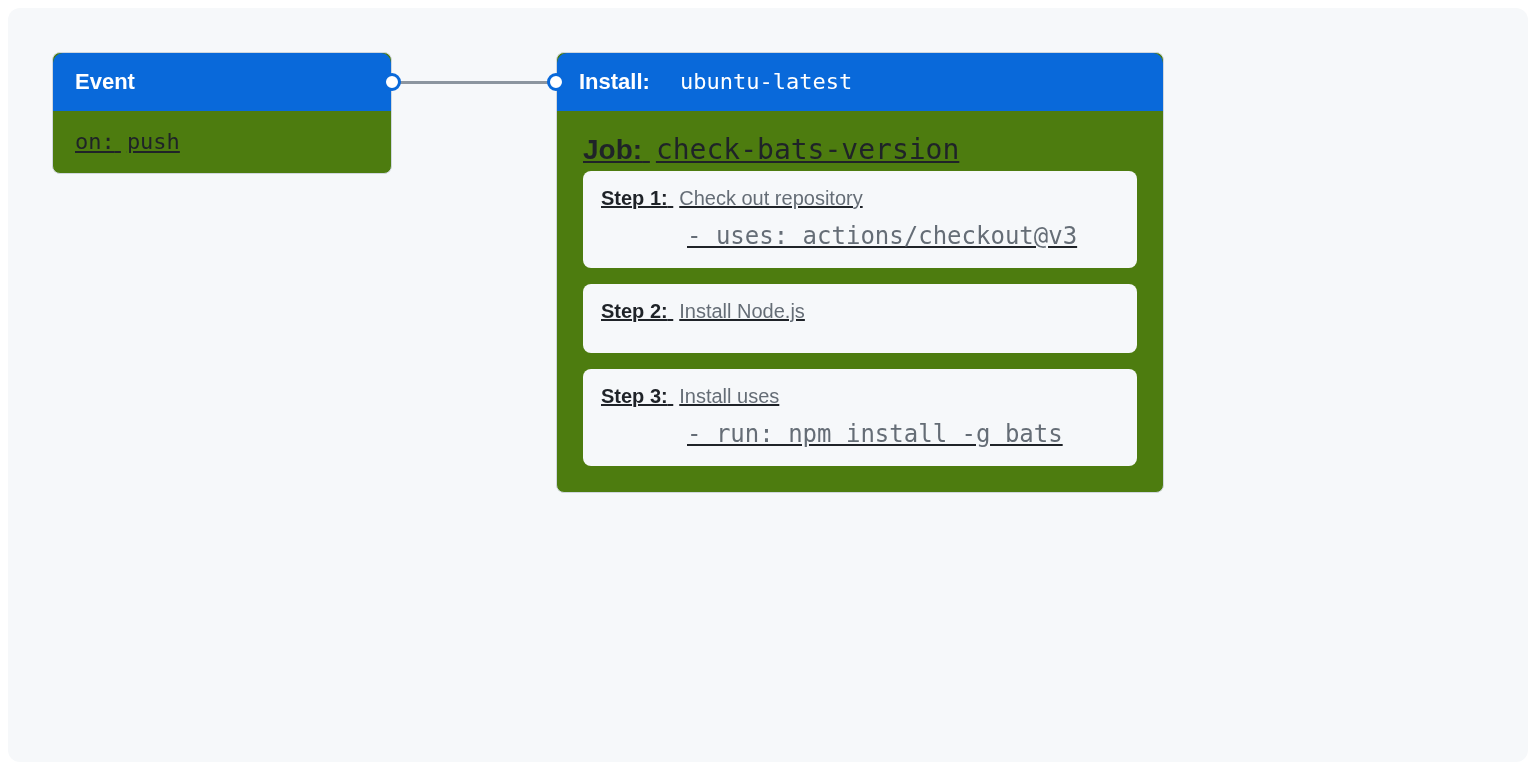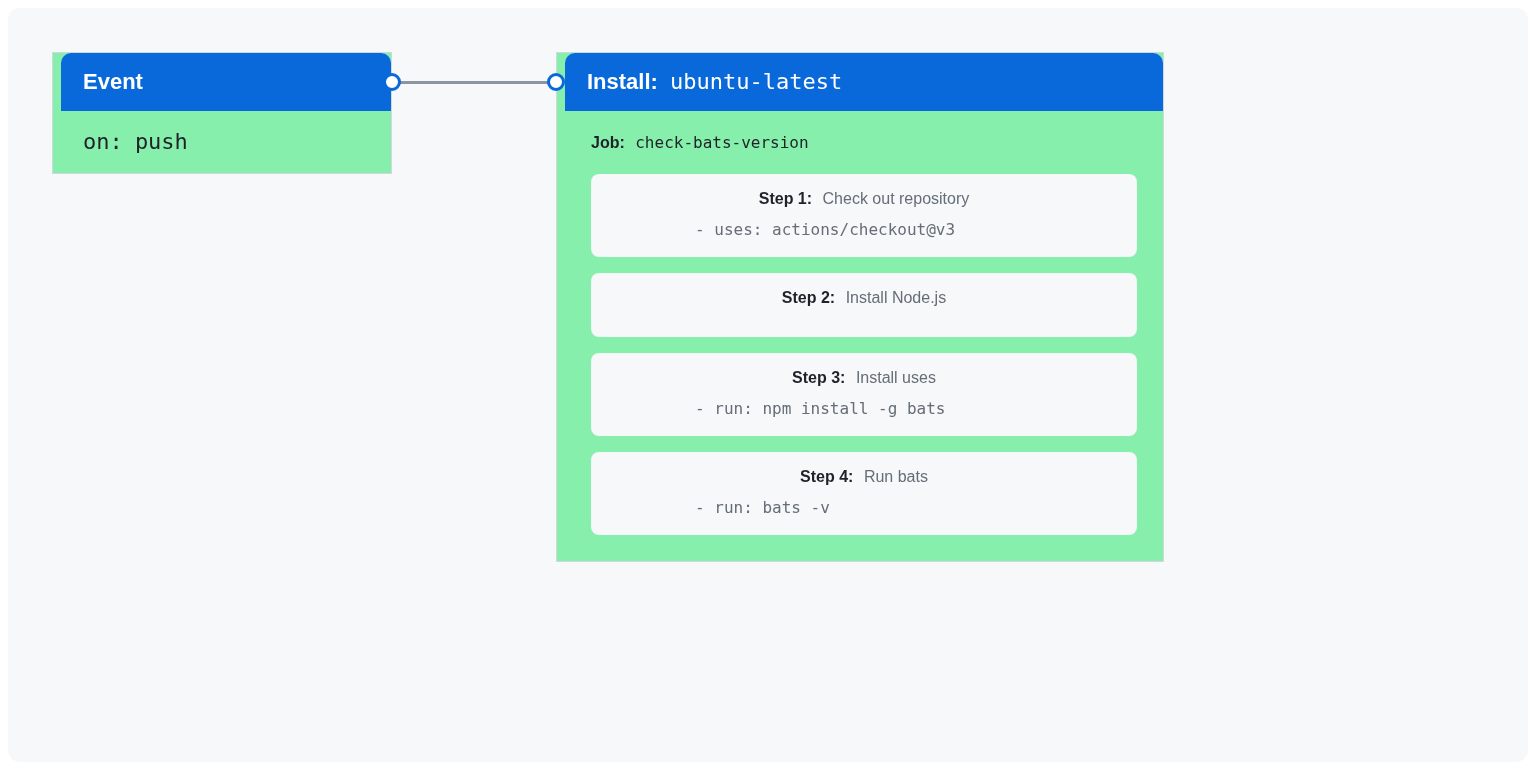--- a/index.html
+++ b/index.html
@@ -14,82 +14,81 @@
     position: absolute;
     left: 8px;
     top: 8px;
     width: 1520px;
     height: 754px;
     background: #f6f8fa;
     border-radius: 12px;
   }
   .card {
     position: absolute;
-    background: #86efac;
+    background: #4d7c0f;
     border: 1px solid #d0d7de;
-    border-radius: 0;
+    border-radius: 8px;
     overflow: visible;
-    padding-left: 8px;
   }
   .card-header {
     background: #0969da;
     color: #ffffff;
     font-weight: 600;
     font-size: 22px;
     padding: 16px 22px;
     border-top-left-radius: 10px;
     border-top-right-radius: 10px;
     position: relative;
   }
   .card-header .mono {
     font-family: ui-monospace, SFMono-Regular, "SF Mono", Menlo, Consolas, monospace;
     font-weight: 400;
   }
   .card-body {
     padding: 18px 22px;
     font-size: 22px;
     color: #1f2328;
+    text-decoration: underline;
   }
   .mono { font-family: ui-monospace, SFMono-Regular, "SF Mono", Menlo, Consolas, monospace; }
   
   #event-card {
     left: 44px;
     top: 44px;
     width: 340px;
   }
   
   #runner-card {
     left: 548px;
     top: 44px;
     width: 608px;
   }
   #runner-card .card-body {
     padding: 22px 26px 26px 26px;
   }
   .job-line {
-    font-size: 16px;
-    margin-bottom: 22px;
+    font-size: 28px;
+    margin-bottom: 5px;
   }
   .job-line .label { font-weight: 700; }
   .steps { display: flex; flex-direction: column; gap: 16px; }
   .step {
     background: #f6f8fa;
     border-radius: 8px;
     padding: 16px 18px 18px 18px;
   }
   .step-title {
-    font-size: 16px;
+    font-size: 20px;
     margin-bottom: 12px;
-    text-align: center;
   }
   .step-title .num { font-weight: 700; color: #1f2328; }
   .step-title .name { color: #656d76; margin-left: 6px; }
   .step-code {
     font-family: ui-monospace, SFMono-Regular, "SF Mono", Menlo, Consolas, monospace;
-    font-size: 16px;
+    font-size: 24px;
     color: #656d76;
     padding-left: 86px;
   }
   
   .connector-line {
     position: absolute;
     top: 73px;
     left: 384px;
     width: 164px;
     height: 3px;
@@ -123,21 +122,21 @@
     </div>
     <div class="card-body">
       <span class="mono">on:</span>
       <span class="mono" style="margin-left:6px;">push</span>
     </div>
   </div>
 
   <div id="runner-card" class="card">
     <div class="card-header">
       <span>Install:</span>
-      <span class="mono" style="margin-left:6px;">ubuntu-latest</span>
+      <span class="mono" style="margin-left:24px;">ubuntu-latest</span>
     </div>
     <div class="card-body">
       <div class="job-line">
         <span class="label">Job:</span>
         <span class="mono" style="margin-left:6px;">check-bats-version</span>
       </div>
       <div class="steps">
         <div class="step">
           <div class="step-title">
             <span class="num">Step 1:</span>
@@ -151,24 +150,17 @@
             <span class="name">Install Node.js</span>
           </div>
         </div>
         <div class="step">
           <div class="step-title">
             <span class="num">Step 3:</span>
             <span class="name">Install uses</span>
           </div>
           <div class="step-code">- run: npm install -g bats</div>
         </div>
-        <div class="step">
-          <div class="step-title">
-            <span class="num">Step 4:</span>
-            <span class="name">Run bats</span>
-          </div>
-          <div class="step-code">- run: bats -v</div>
-        </div>
       </div>
     </div>
   </div>
 
 </div>
 
 </body></html>

